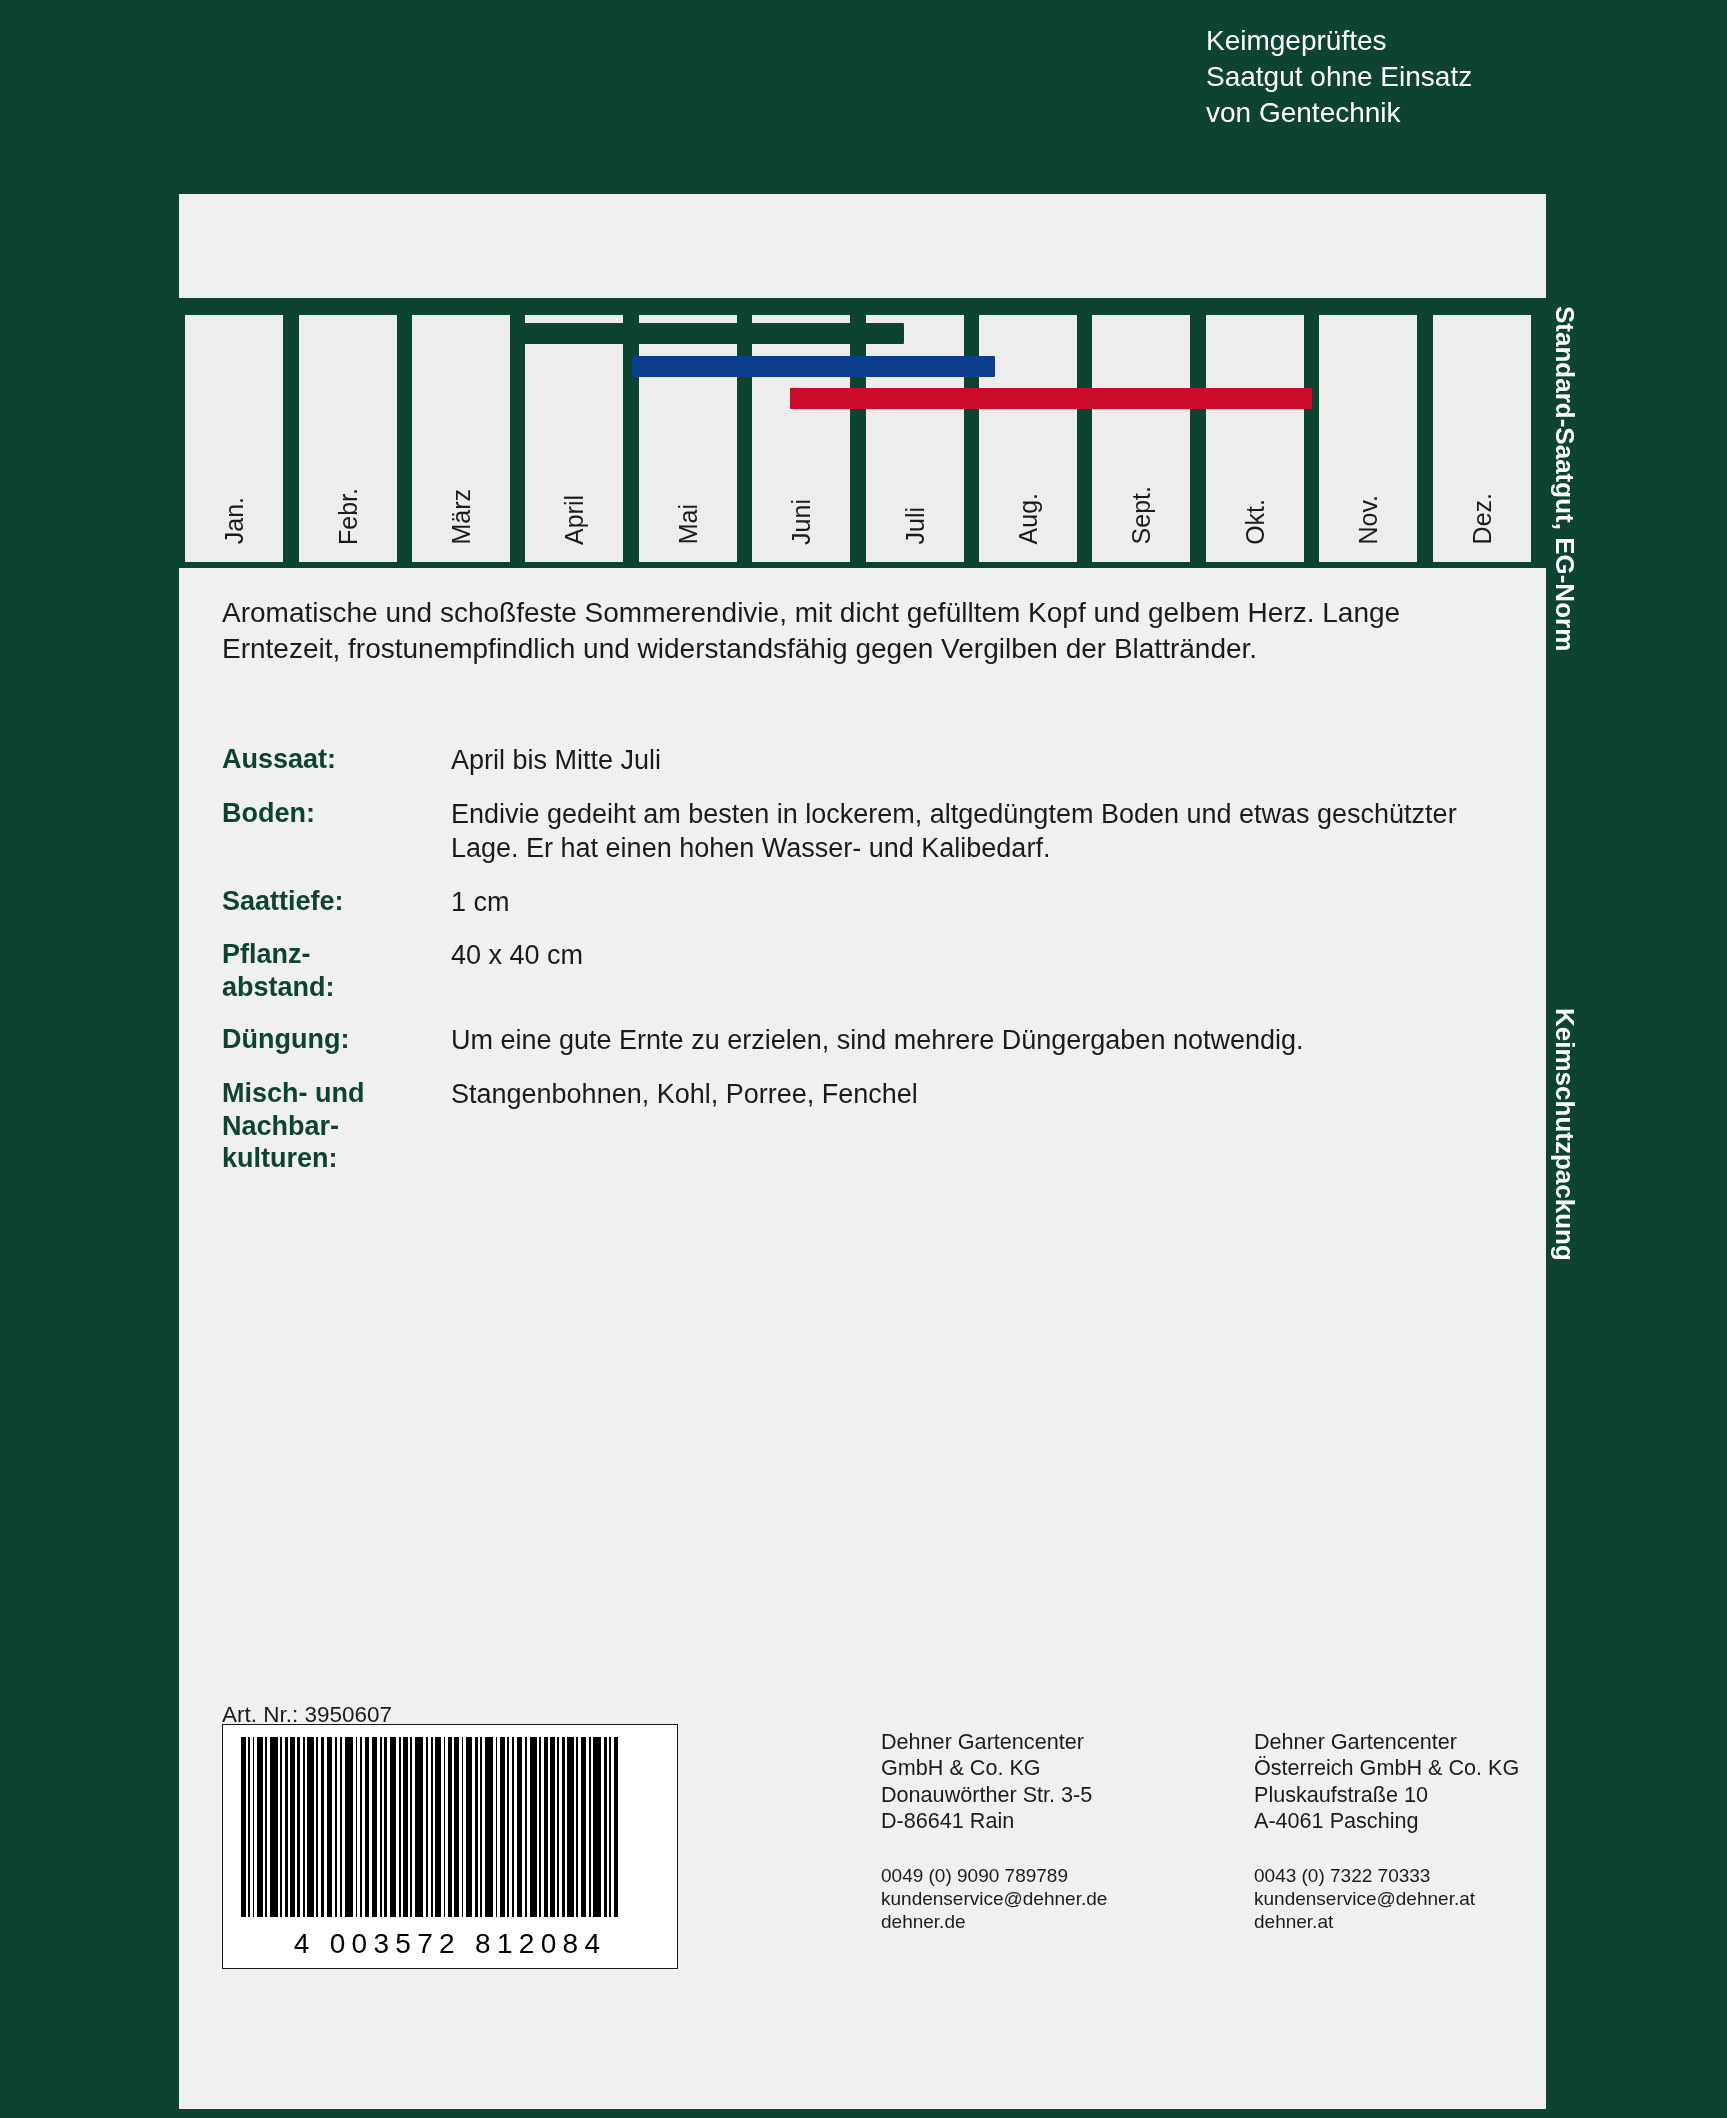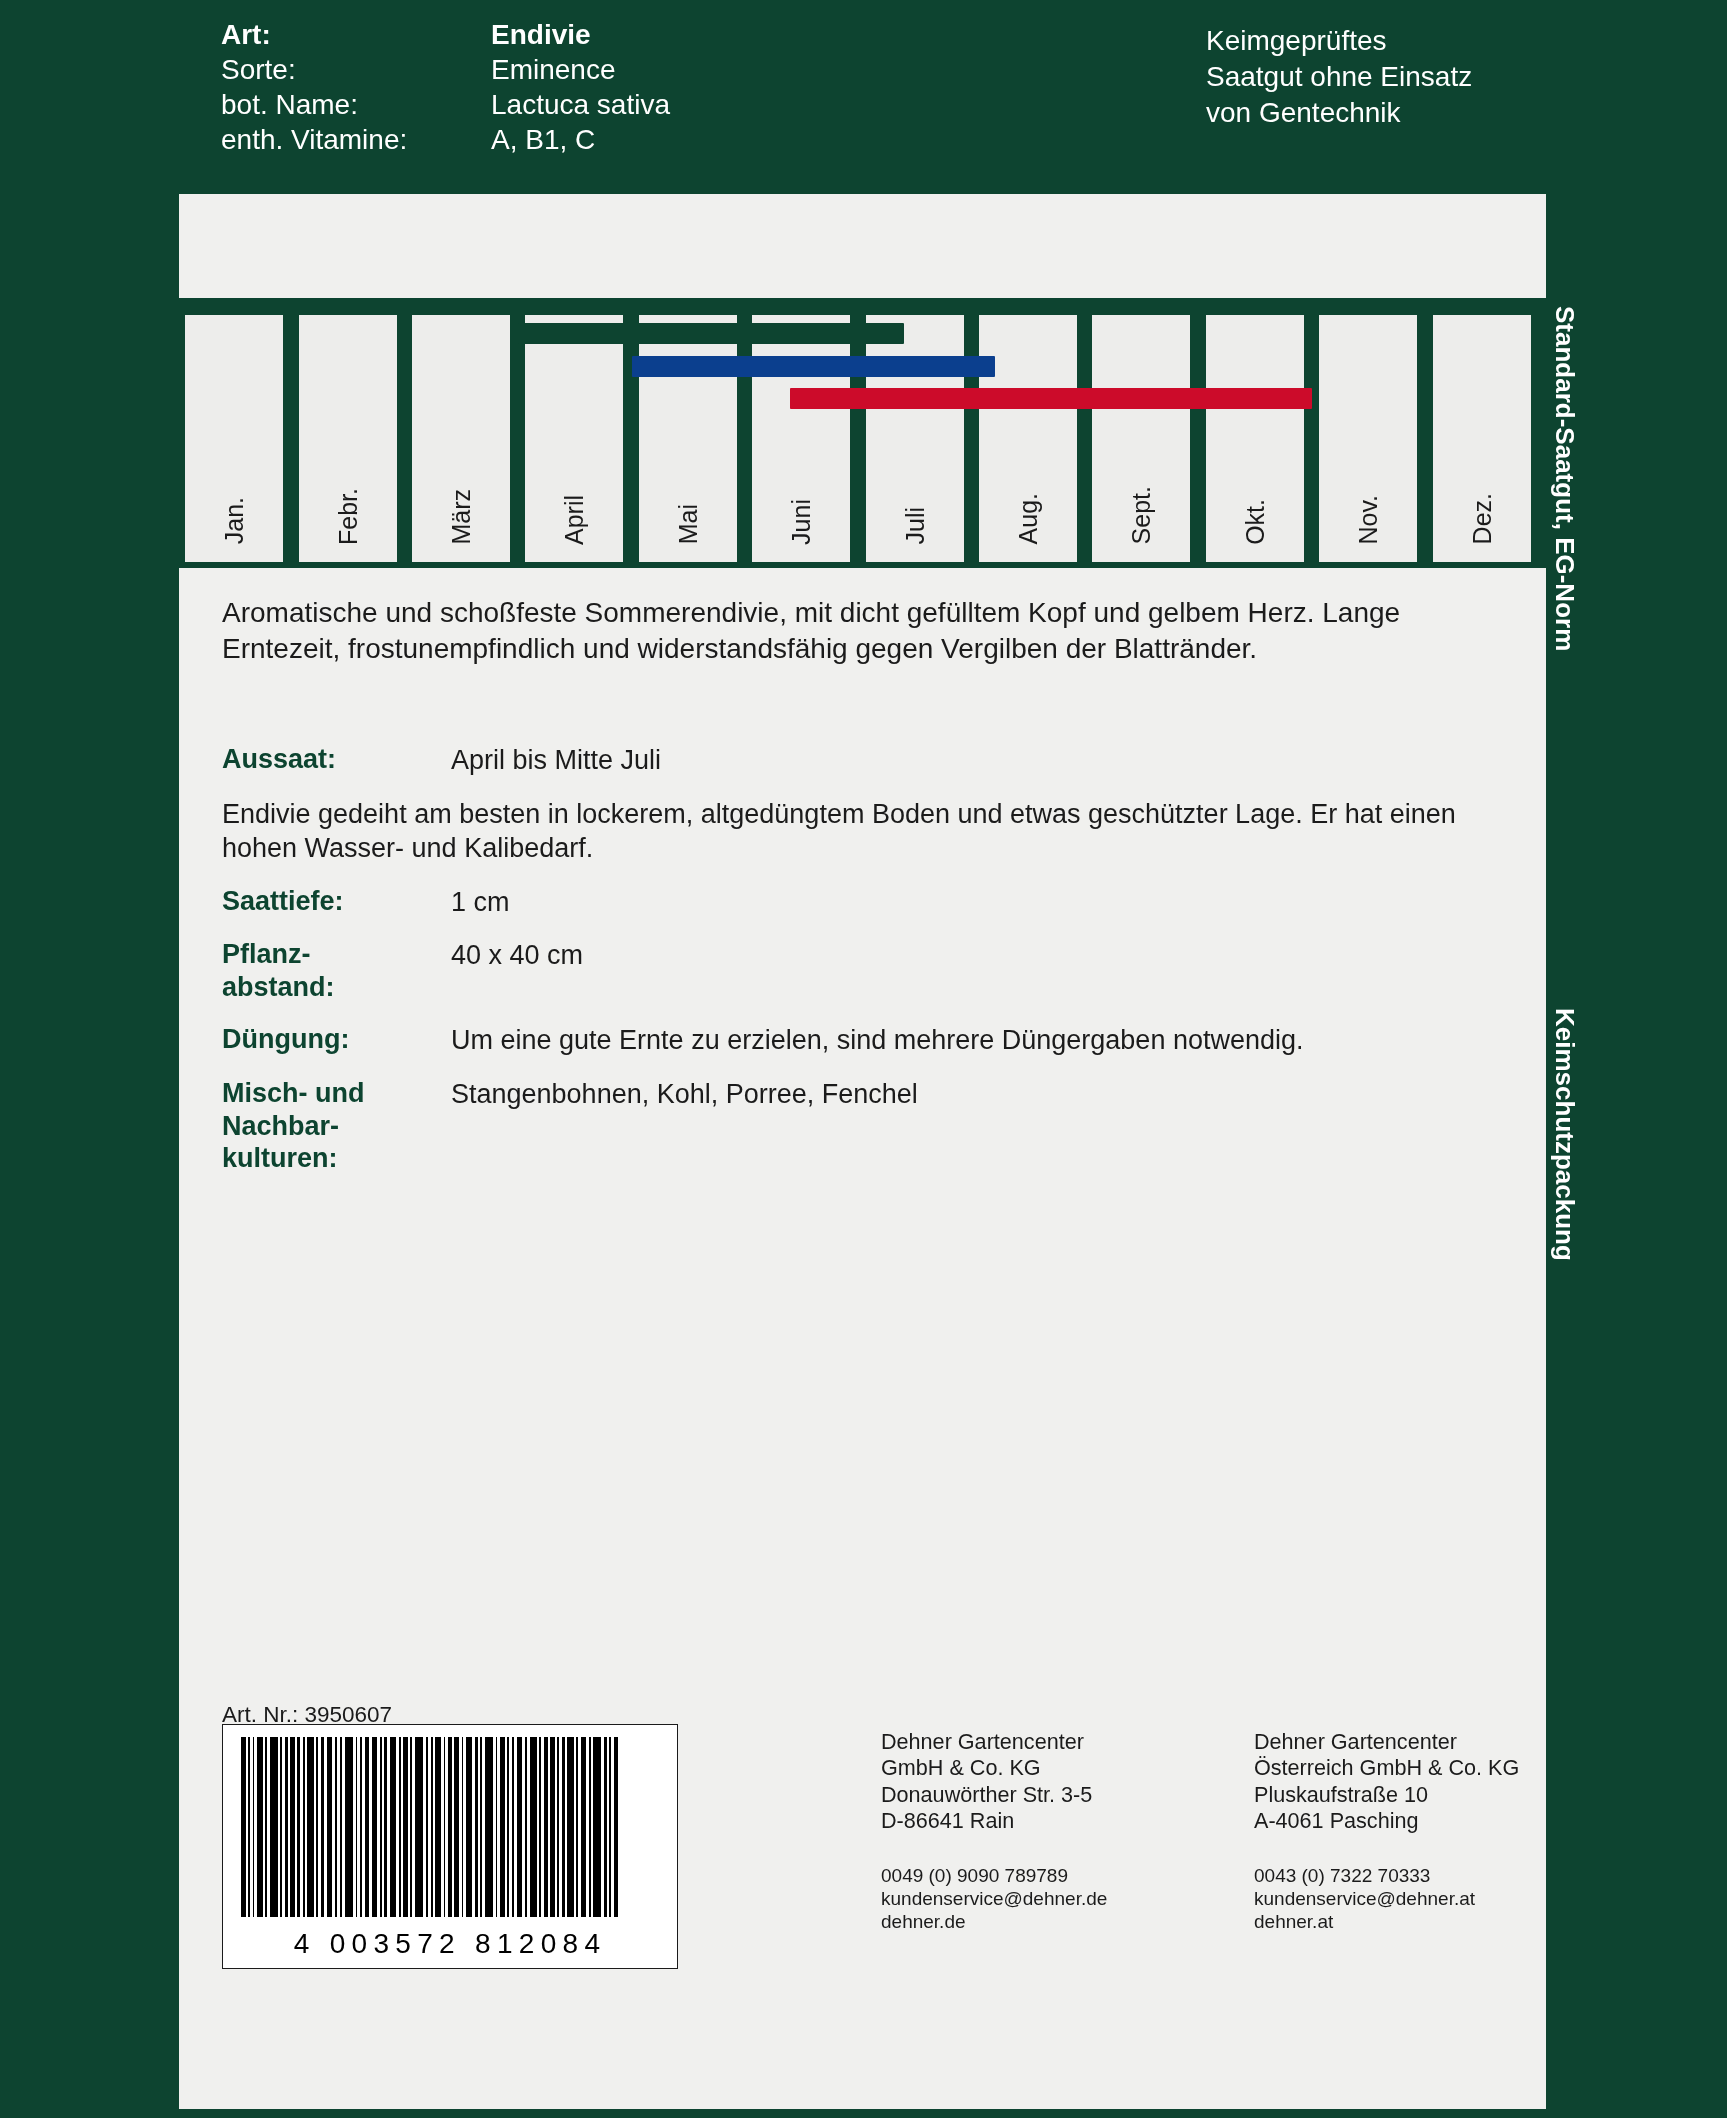--- a/index.html
+++ b/index.html
@@ -260,30 +260,20 @@
     writing-mode: vertical-rl;
     white-space: nowrap;
   }
   .side-label.one { top: 306px; right: 148px; }
   .side-label.two { top: 1008px; right: 148px; }
 </style>
 </head>
 <body>
 
 <div class="header">
-  <div class="spec-table">
-    <div class="spec-label bold">Art:</div>
-    <div class="spec-value bold">Endivie</div>
-    <div class="spec-label">Sorte:</div>
-    <div class="spec-value">Eminence</div>
-    <div class="spec-label">bot. Name:</div>
-    <div class="spec-value">Lactuca sativa</div>
-    <div class="spec-label">enth. Vitamine:</div>
-    <div class="spec-value">A, B1, C</div>
-  </div>
   <div class="gentech" style="white-space:pre-line">Keimgeprüftes
 Saatgut ohne Einsatz
 von Gentechnik</div>
 </div>
 
 <div class="side-label one">Standard-Saatgut, EG-Norm</div>
 <div class="side-label two">Keimschutzpackung</div>
 
 <div class="card">
 
@@ -336,20 +326,21 @@
 
   <div class="body-area">
     <div class="intro">Aromatische und schoßfeste Sommerendivie, mit dicht gefülltem Kopf und gelbem Herz. Lange Erntezeit, frostunempfindlich und widerstandsfähig gegen Vergilben der Blattränder.</div>
 
     <div class="rows">
       <div class="row">
         <div class="rlabel" style="white-space:pre-line">Aussaat:</div>
         <div class="rvalue">April bis Mitte Juli</div>
       </div>
       <div class="row">
+        <div class="rlabel" style="white-space:pre-line">Boden:</div>
         <div class="rvalue">Endivie gedeiht am besten in lockerem, altgedüngtem Boden und etwas geschützter Lage. Er hat einen hohen Wasser- und Kalibedarf.</div>
       </div>
       <div class="row">
         <div class="rlabel" style="white-space:pre-line">Saattiefe:</div>
         <div class="rvalue">1 cm</div>
       </div>
       <div class="row">
         <div class="rlabel" style="white-space:pre-line">Pflanz-
 abstand:</div>
         <div class="rvalue">40 x 40 cm</div>

